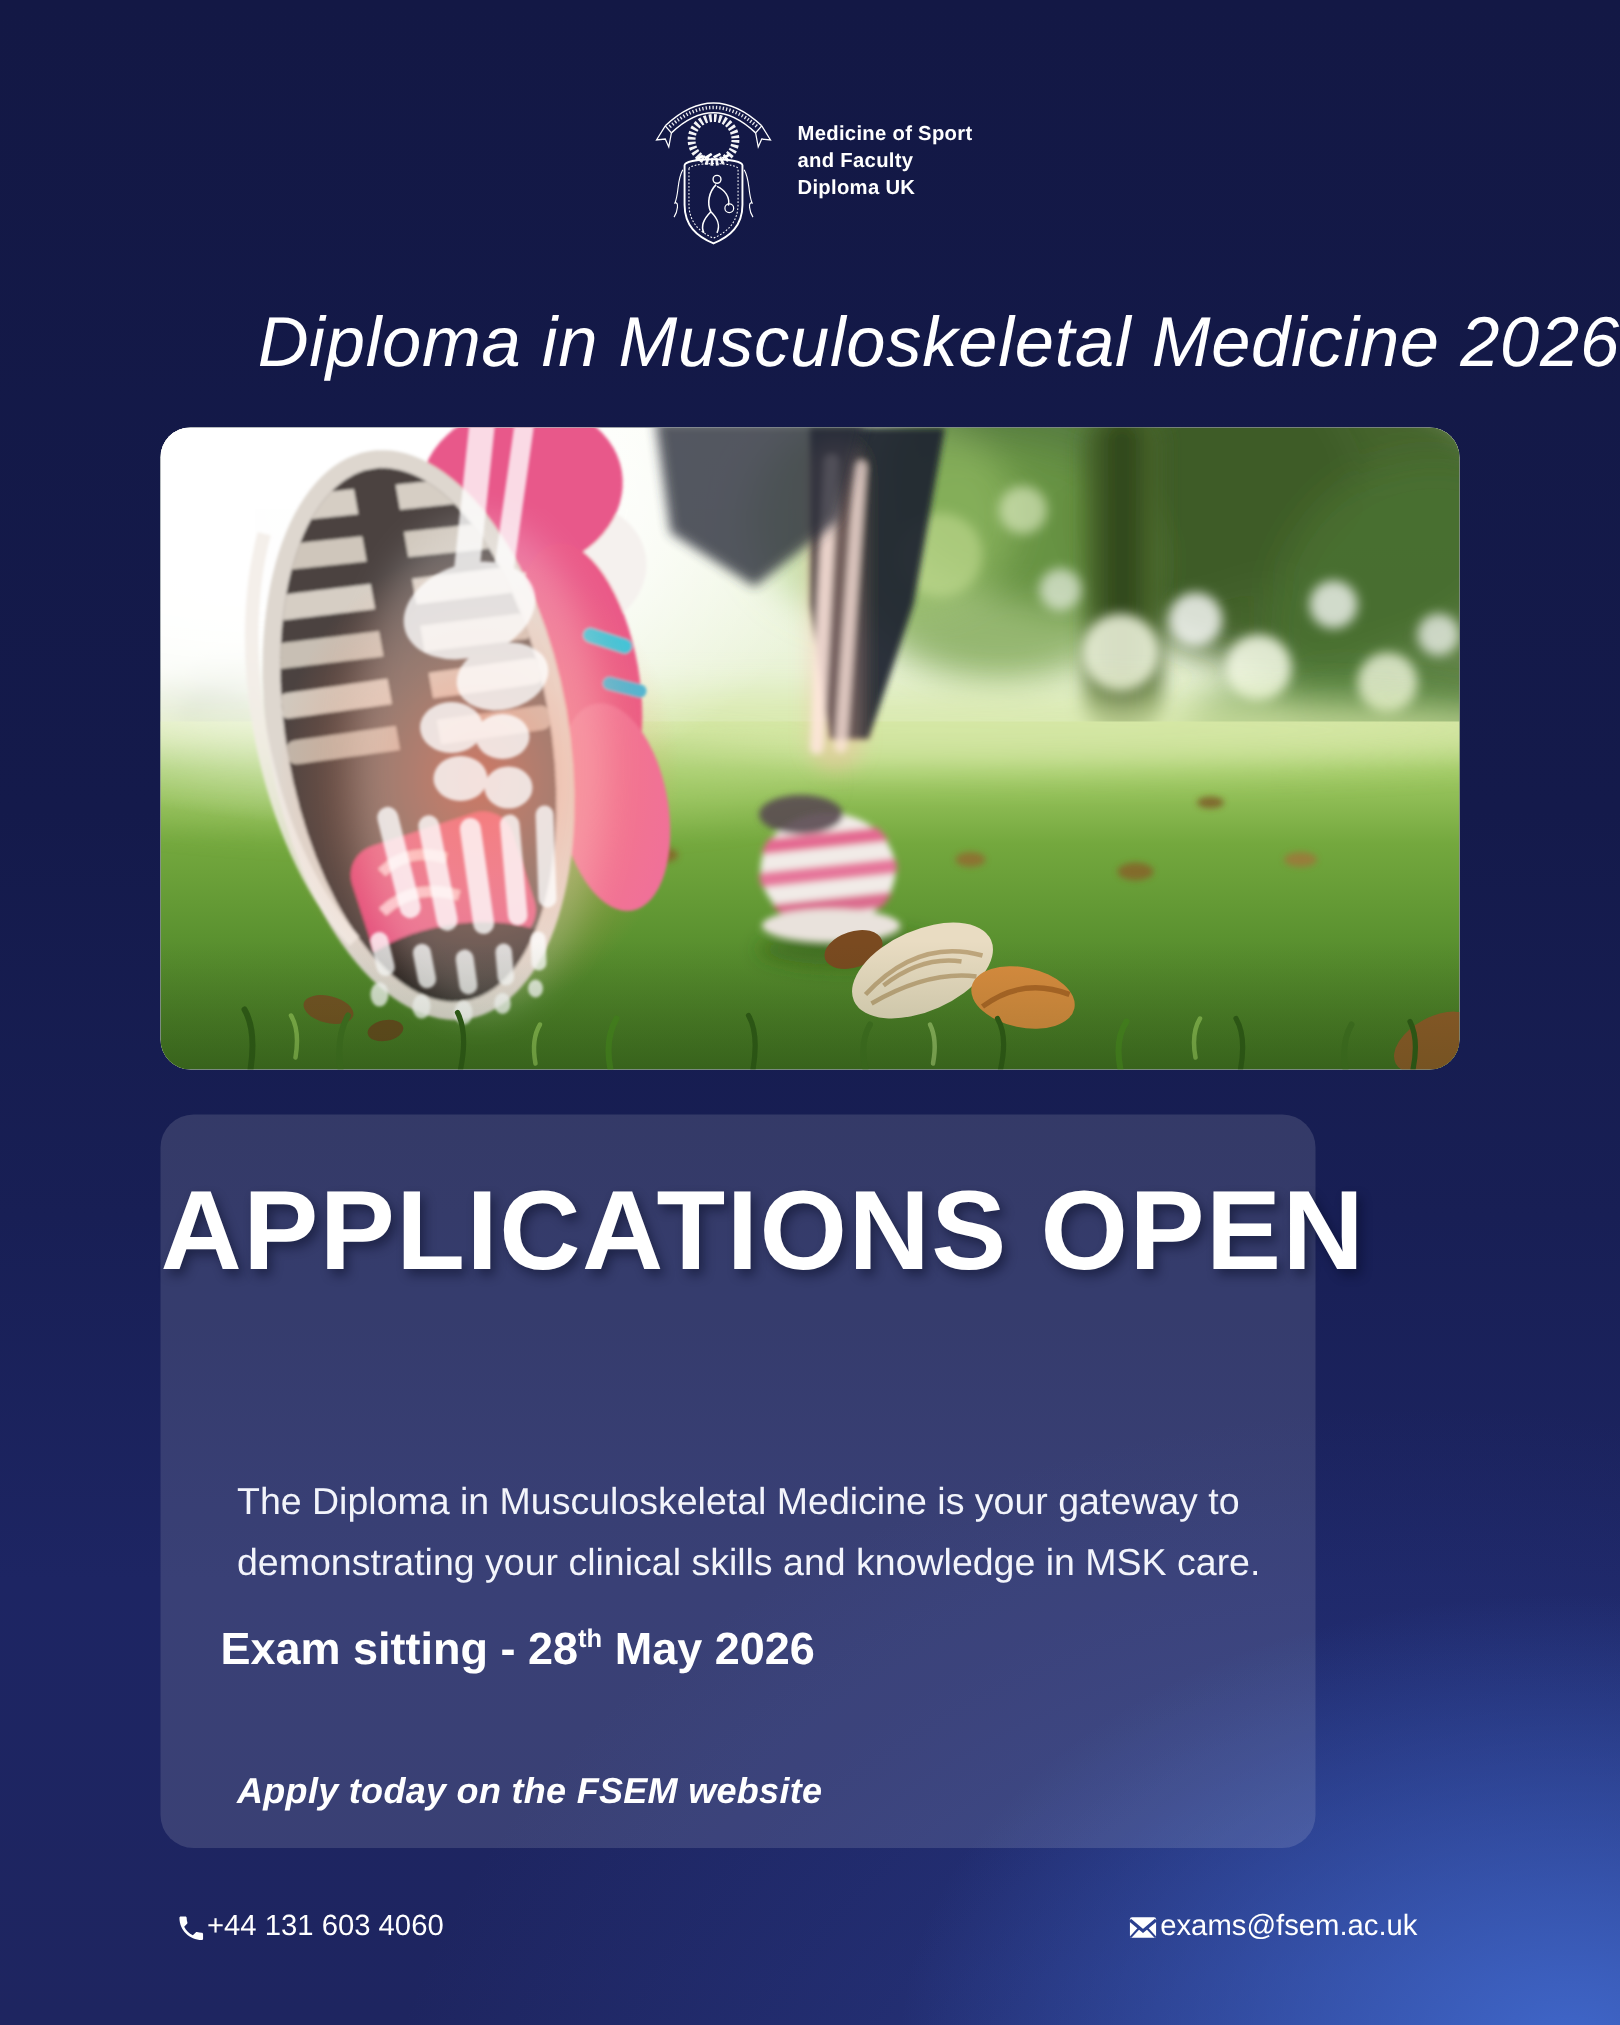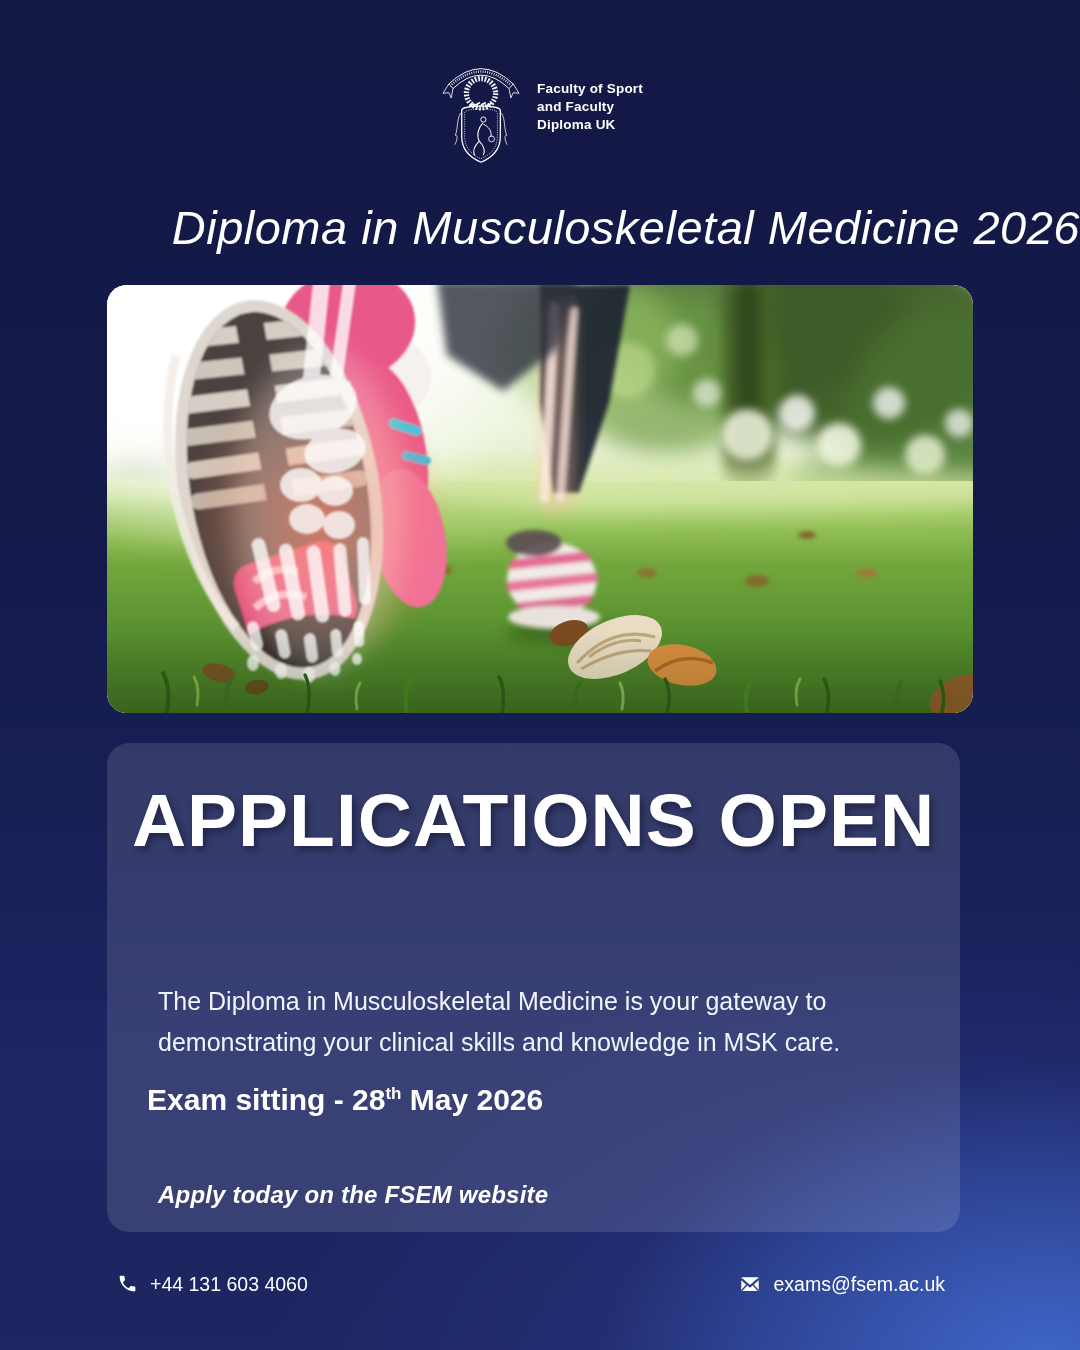--- a/index.html
+++ b/index.html
@@ -32,21 +32,21 @@
 
   
   .hero{
     position:absolute;left:107px;top:285px;width:866px;height:428px;
     border-radius:20px;overflow:hidden;background:#dfe9c9;
   }
   .hero svg{display:block;}
 
   
   .card{
-    position:absolute;left:107px;top:743px;width:853px;height:489px;
+    position:absolute;left:107px;top:743px;width:770px;height:489px;
     border-radius:22px;background:rgba(255,255,255,0.125);
   }
   .headline{
     position:absolute;top:34px;left:0;width:100%;text-align:center;
     font-size:75px;font-weight:bold;letter-spacing:1px;
     text-shadow:3px 4px 7px rgba(5,8,30,0.45);
     white-space:nowrap;
   }
   .intro{
     position:absolute;left:51px;top:163px;width:740px;
@@ -65,21 +65,21 @@
     position:absolute;left:51px;top:438px;
     font-size:24px;font-weight:bold;font-style:italic;letter-spacing:0.2px;
   }
 
   
   .footer{
     position:absolute;left:107px;top:1262px;width:866px;height:44px;
     display:flex;justify-content:space-between;align-items:center;
     padding:0 28px 0 10px;box-sizing:border-box;
   }
-  .contact{display:flex;align-items:flex-start;gap:12px;font-size:19.5px;cursor:pointer;}
+  .contact{display:flex;align-items:flex-end;font-size:19.5px;cursor:pointer;}
   .contact svg{display:block;}
 </style>
 </head>
 <body>
 
 <div class="page">
 
   <div class="logo">
     <span>
       <svg width="88" height="114" viewBox="0 0 150 195" fill="none" stroke="#ffffff">
@@ -103,21 +103,21 @@
 
         <circle cx="79" cy="119" r="4.5" stroke-width="1.6"></circle>
         <path d="M78,125 C70,133 67,146 72,156" stroke-width="1.8"></path>
         <path d="M79,127 C88,131 94,139 92,149" stroke-width="1.6"></path>
         <circle cx="93" cy="152" r="5" stroke-width="1.4"></circle>
         <path d="M72,156 C64,164 60,172 64,180" stroke-width="1.8"></path>
         <path d="M72,156 C80,164 83,171 79,180" stroke-width="1.8"></path>
       </svg>
     </span>
     <div class="logo-text">
-      <div>Faculty of Sport</div>
+      <div>Medicine of Sport</div>
       <div>and Faculty</div>
       <div>Diploma UK</div>
     </div>
   </div>
 
   <div class="main-title">Diploma in Musculoskeletal Medicine 2026</div>
 
   <div class="hero">
     <svg width="866" height="428" viewBox="0 0 866 428">
       <defs>

